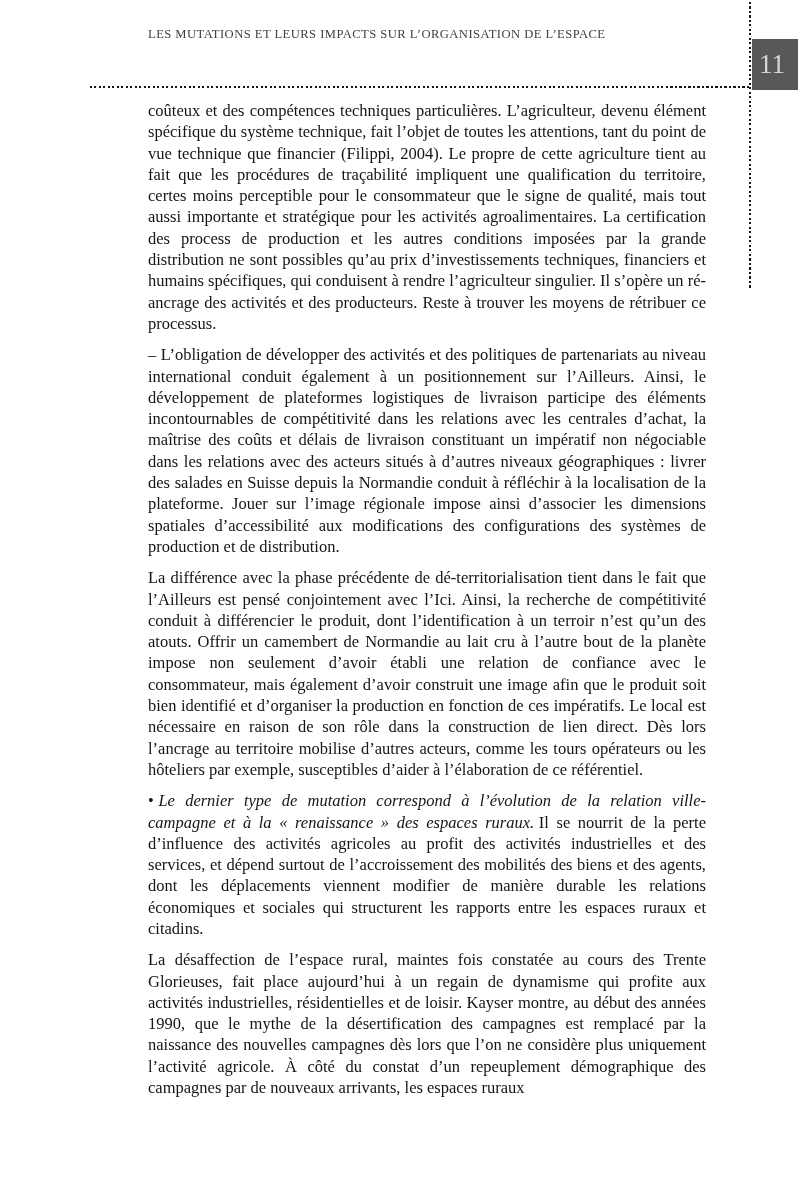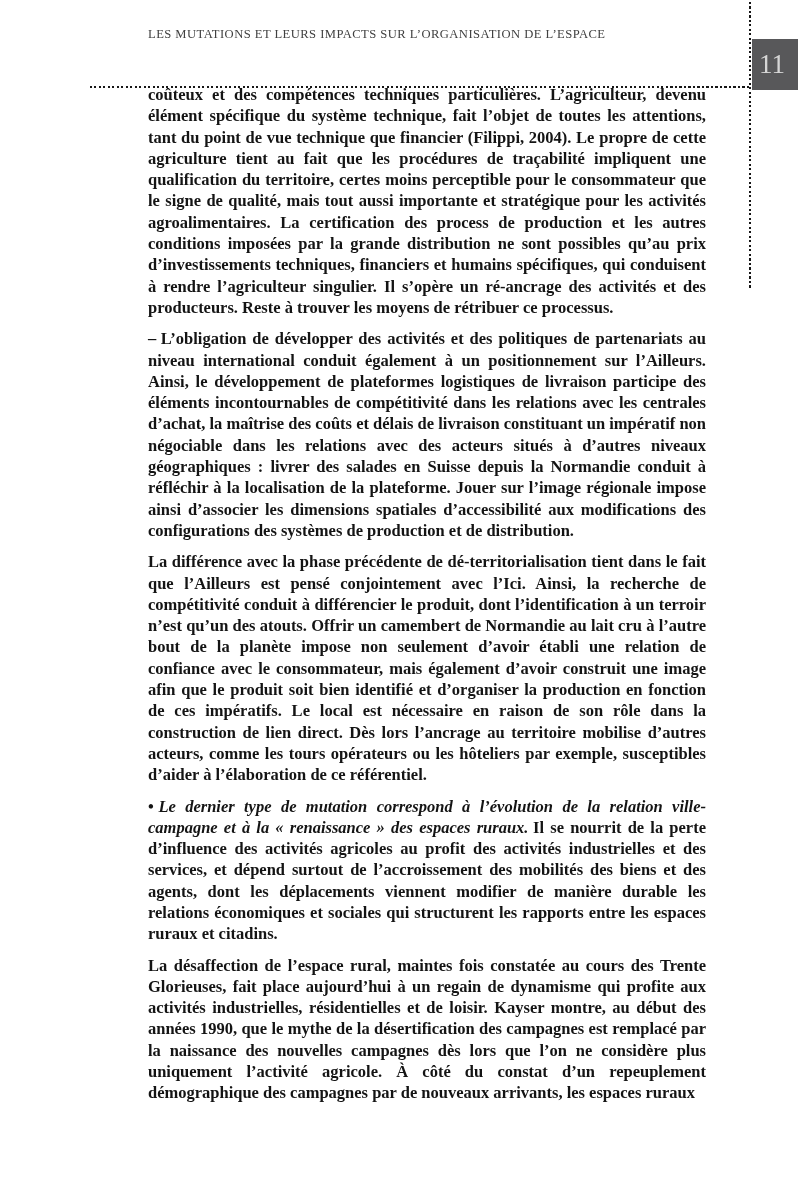--- a/index.html
+++ b/index.html
@@ -60,26 +60,25 @@
     left: 749px;
     top: 2px;
     width: 2px;
     height: 288px;
     background: repeating-linear-gradient(to bottom, #161616 0 2px, transparent 2px 4.5px);
   }
   
   .text-block {
     position: absolute;
     left: 148px;
-    top: 84px;
+    top: 100px;
     width: 558px;
     text-align: justify;
     font-size: 16.5px;
     line-height: 21.3px;
-    font-weight: bold;
   }
   .para {
     margin: 0 0 10px 0;
     padding: 0;
   }
   .para span:empty { display: none; }
   .para .prefix { margin-right: 0.28em; }
   .para .lead-italic {
     font-style: italic;
     margin-right: 0.28em;

